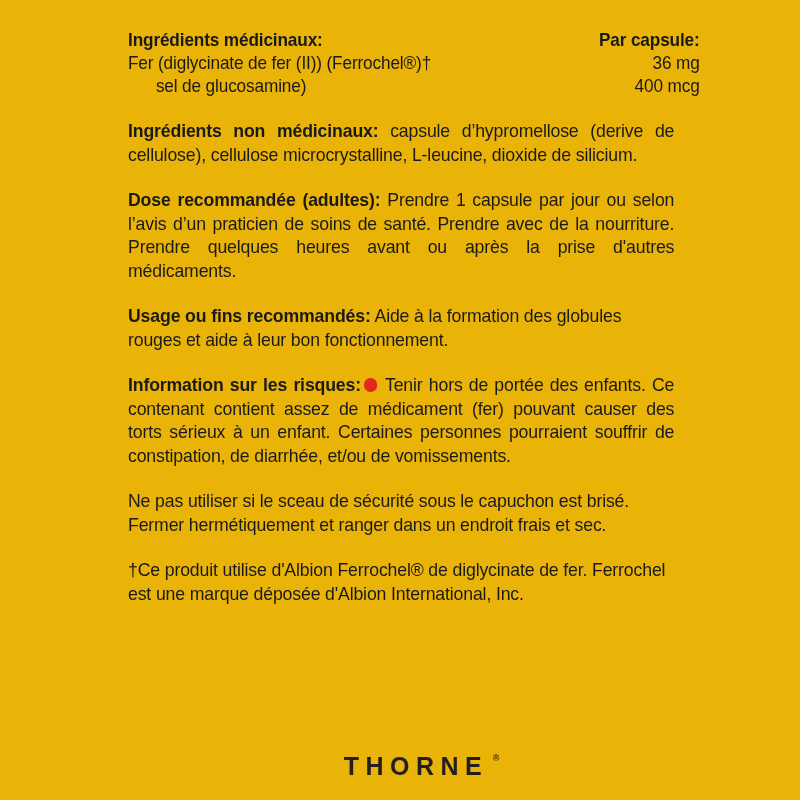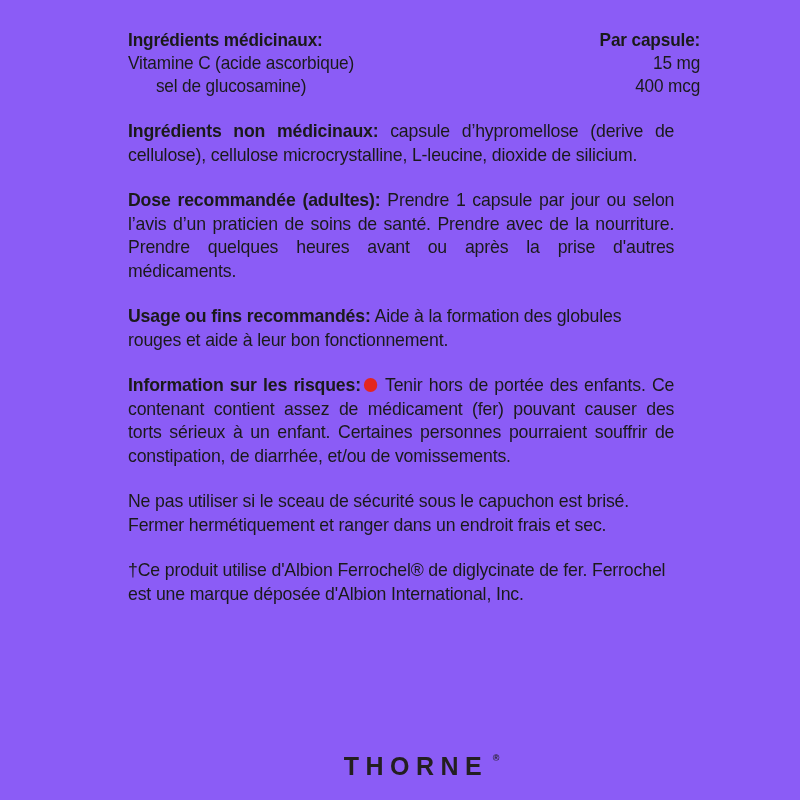--- a/index.html
+++ b/index.html
@@ -12,21 +12,21 @@
     height: 800px;
     font-family: "Liberation Sans", "DejaVu Sans", sans-serif;
     color: #1a1a1a;
     overflow: hidden;
   }
 
   .label-panel {
     position: relative;
     width: 800px;
     height: 800px;
-    background: #8b5cf6;
+    background: #eab308;
     box-sizing: border-box;
     padding: 28px 100px 0 128px;
   }
 
   
   .facts-table {
     width: 100%;
     border-collapse: collapse;
     font-size: 18.5px;
     line-height: 23px;
@@ -115,22 +115,22 @@
 
 <div class="label-panel">
 
   <table class="facts-table">
     <tbody>
       <tr class="facts-head">
         <td class="facts-name">Ingrédients médicinaux:</td>
         <td class="facts-value">Par capsule:</td>
       </tr>
       <tr>
-        <td class="facts-name">Vitamine C (acide ascorbique)</td>
-        <td class="facts-value">15 mg</td>
+        <td class="facts-name">Fer (diglycinate de fer (II)) (Ferrochel®)†</td>
+        <td class="facts-value">36 mg</td>
       </tr>
       <tr>
         <td class="facts-name facts-indent">sel de glucosamine)</td>
         <td class="facts-value">400 mcg</td>
       </tr>
     </tbody>
   </table>
 
   <p class="section"><span class="lead">Ingrédients non médicinaux:</span><span> capsule d’hypromellose (derive de cellulose), cellulose microcrystalline, L-leucine, dioxide de silicium.</span></p>
 

